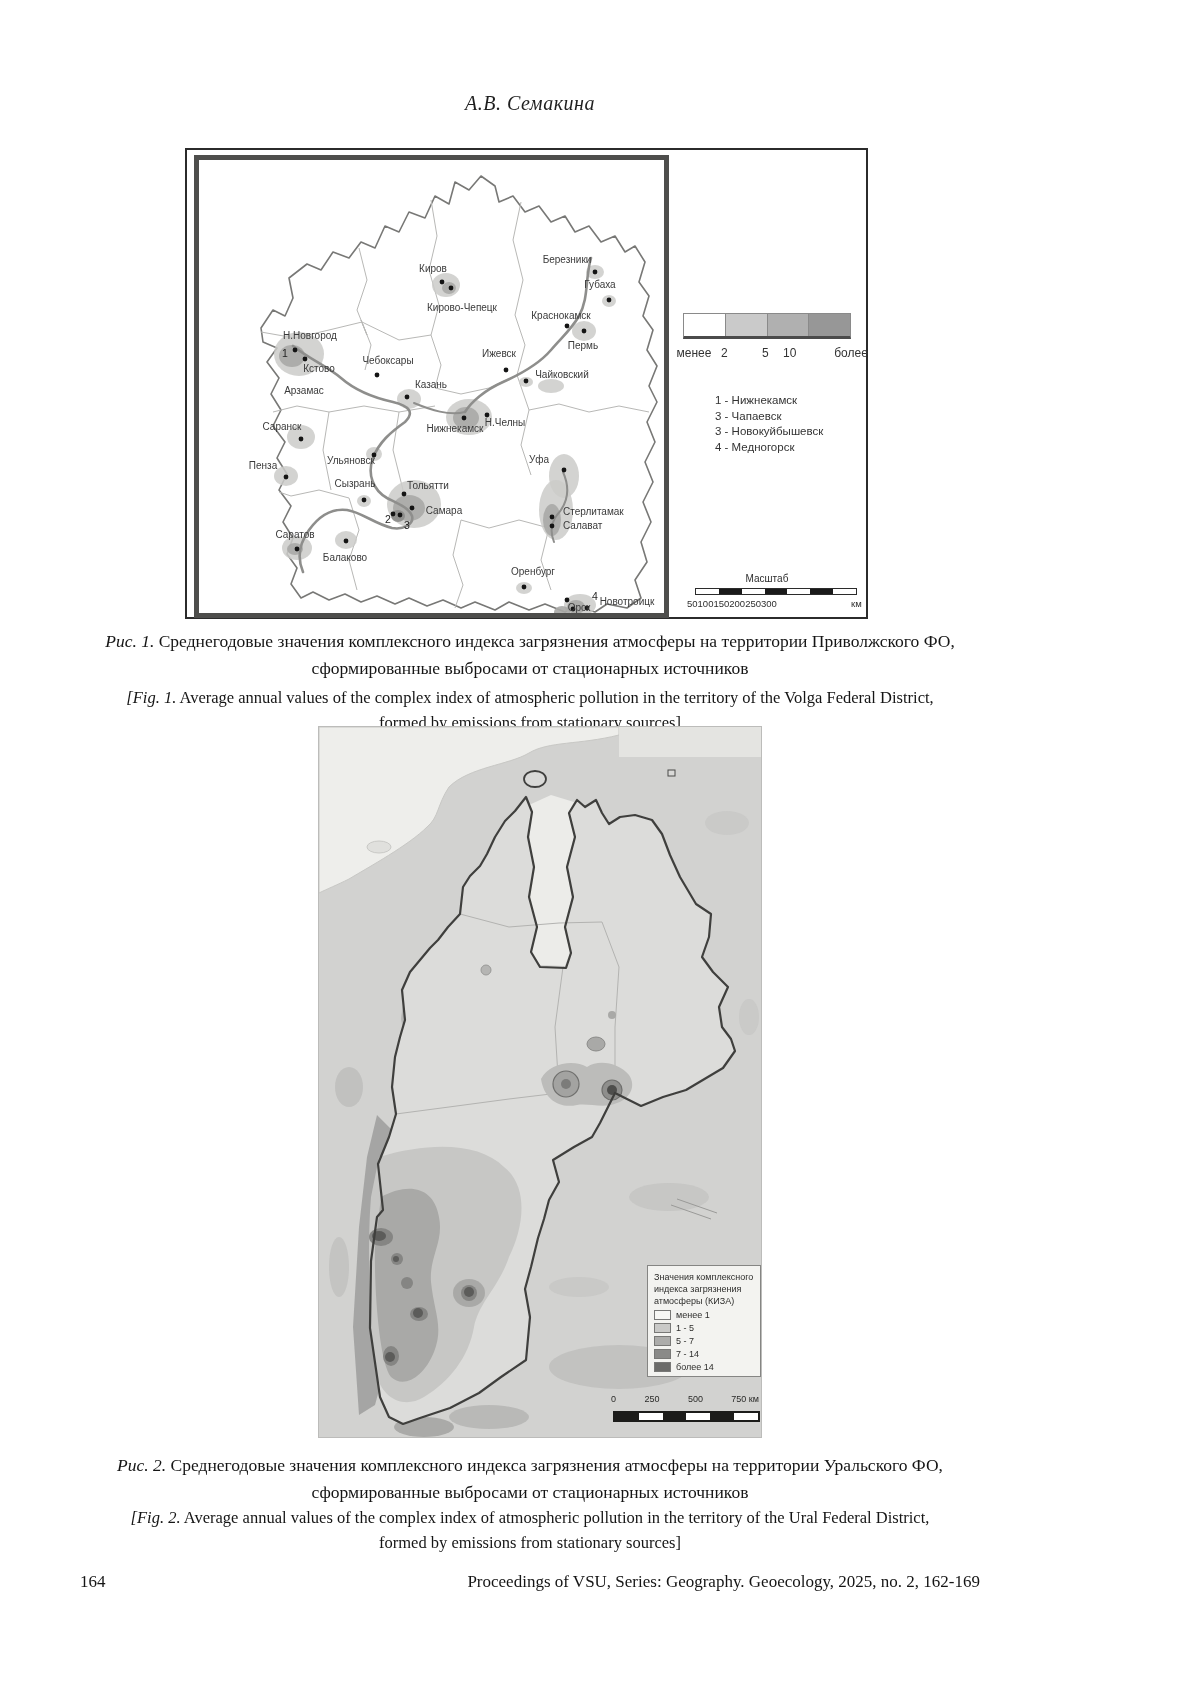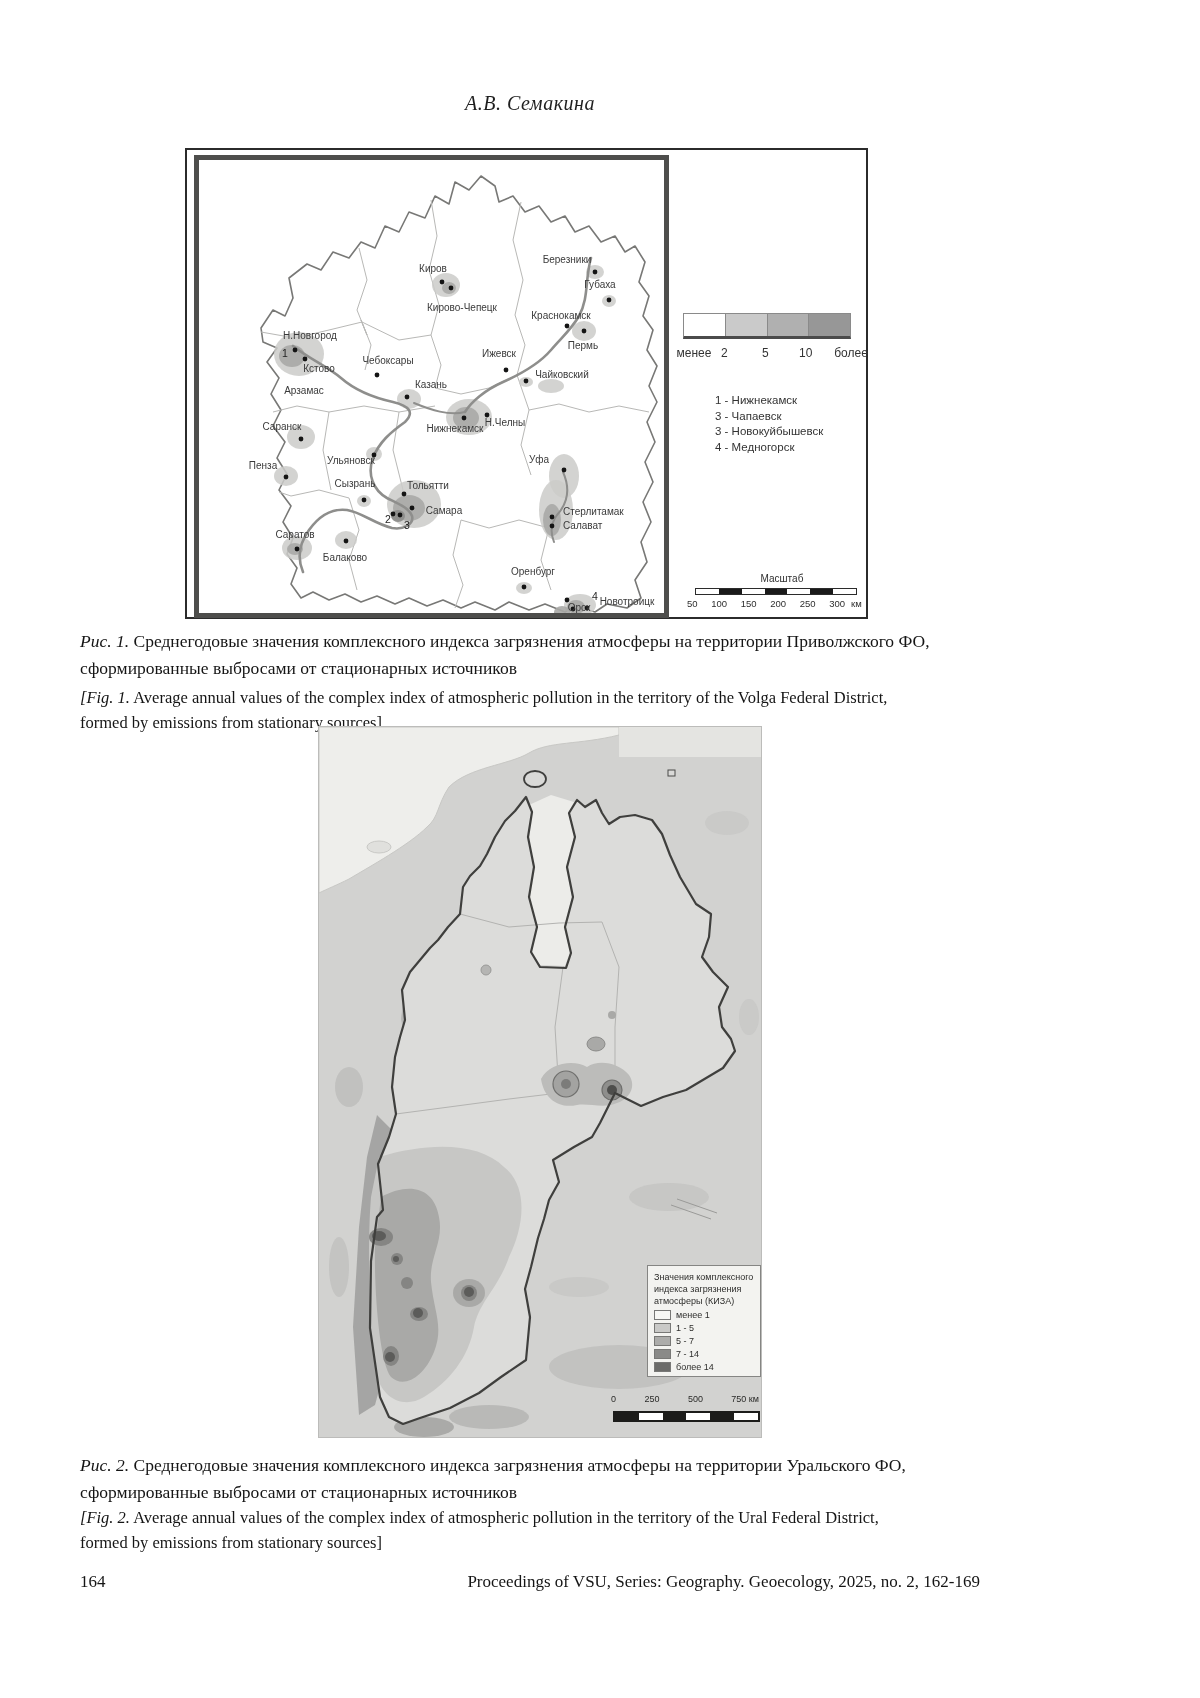--- a/index.html
+++ b/index.html
@@ -16,32 +16,32 @@
   .lpanel{position:absolute;left:482px;top:0;width:196px;height:465px;font-family:"Liberation Sans",sans-serif;}
   .lg-title{position:absolute;top:110px;left:-6px;width:208px;text-align:center;font-size:11px;line-height:1.45;color:#3d3d3d;}
   .ramp{position:absolute;left:14px;top:163px;width:168px;height:26px;display:flex;border:1px solid #8a8a8a;border-bottom:3px solid #4b4b4b;box-sizing:border-box;background:#fff;}
   .ramp i{flex:1;border-left:1px solid #8a8a8a;}
   .ramp i:first-child{border-left:none;}
   .ramp-labs{position:absolute;top:196px;left:0;width:200px;height:15px;font-size:12px;color:#333;}
   .r-lab{position:absolute;top:0;}
   .r-lab:nth-child(1){left:2px;width:46px;text-align:center;}
   .r-lab:nth-child(2){left:52px;}
   .r-lab:nth-child(3){left:93px;}
-  .r-lab:nth-child(4){left:130px;}
+  .r-lab:nth-child(4){left:114px;}
   .r-lab:nth-child(5){left:160px;width:44px;text-align:center;}
   .lg-cities{position:absolute;top:243px;left:46px;font-size:11.5px;line-height:1.35;color:#333;}
-  .lg-sc-title{position:absolute;top:423px;left:0;width:196px;text-align:center;font-size:10px;color:#2e2e2e;padding-left:15px;}
+  .lg-sc-title{position:absolute;top:423px;left:0;width:196px;text-align:center;font-size:10px;color:#2e2e2e;}
   .bar1{position:absolute;top:438px;left:26px;width:160px;height:5px;display:flex;border:1px solid #2b2b2b;background:#fff;}
   .bar1 i{flex:1;}
   .bar1 i:nth-child(2n){background:#1a1a1a;}
-  .sc1-ticks{position:absolute;top:448px;left:18px;width:158px;display:flex;justify-content:space-between;font-size:9.5px;color:#2e2e2e;}
+  .sc1-ticks{position:absolute;top:448px;left:18px;width:158px;display:flex;font-size:9.5px;color:#2e2e2e;}
   .sc1-unit{position:absolute;top:448px;left:182px;font-size:9.5px;color:#2e2e2e;}
 
   
-  .cap{position:absolute;left:80px;width:900px;}
+  .cap{position:absolute;left:80px;width:900px;text-align:center;}
   .cap-ru{font-size:17.5px;line-height:1.52;}
   .cap-en{font-size:16.5px;line-height:1.5;}
   .cap i{font-style:italic;}
   .cap1ru{top:628px;} .cap1en{top:686px;}
   .cap2ru{top:1452px;} .cap2en{top:1506px;}
 
   
   .fig2{position:absolute;left:318px;top:726px;width:442px;height:710px;border:1px solid #bcbcba;box-sizing:content-box;overflow:hidden;background:#8b5cf6;}
   .fig2 svg{display:block;}
   .lg2{position:absolute;left:328px;top:538px;width:114px;box-sizing:border-box;background:#f3f3f0;border:1px solid #85858 3;border:1px solid #858583;padding:5px 4px 4px 6px;font-family:"Liberation Sans",sans-serif;font-size:9px;color:#2e2e2c;}

